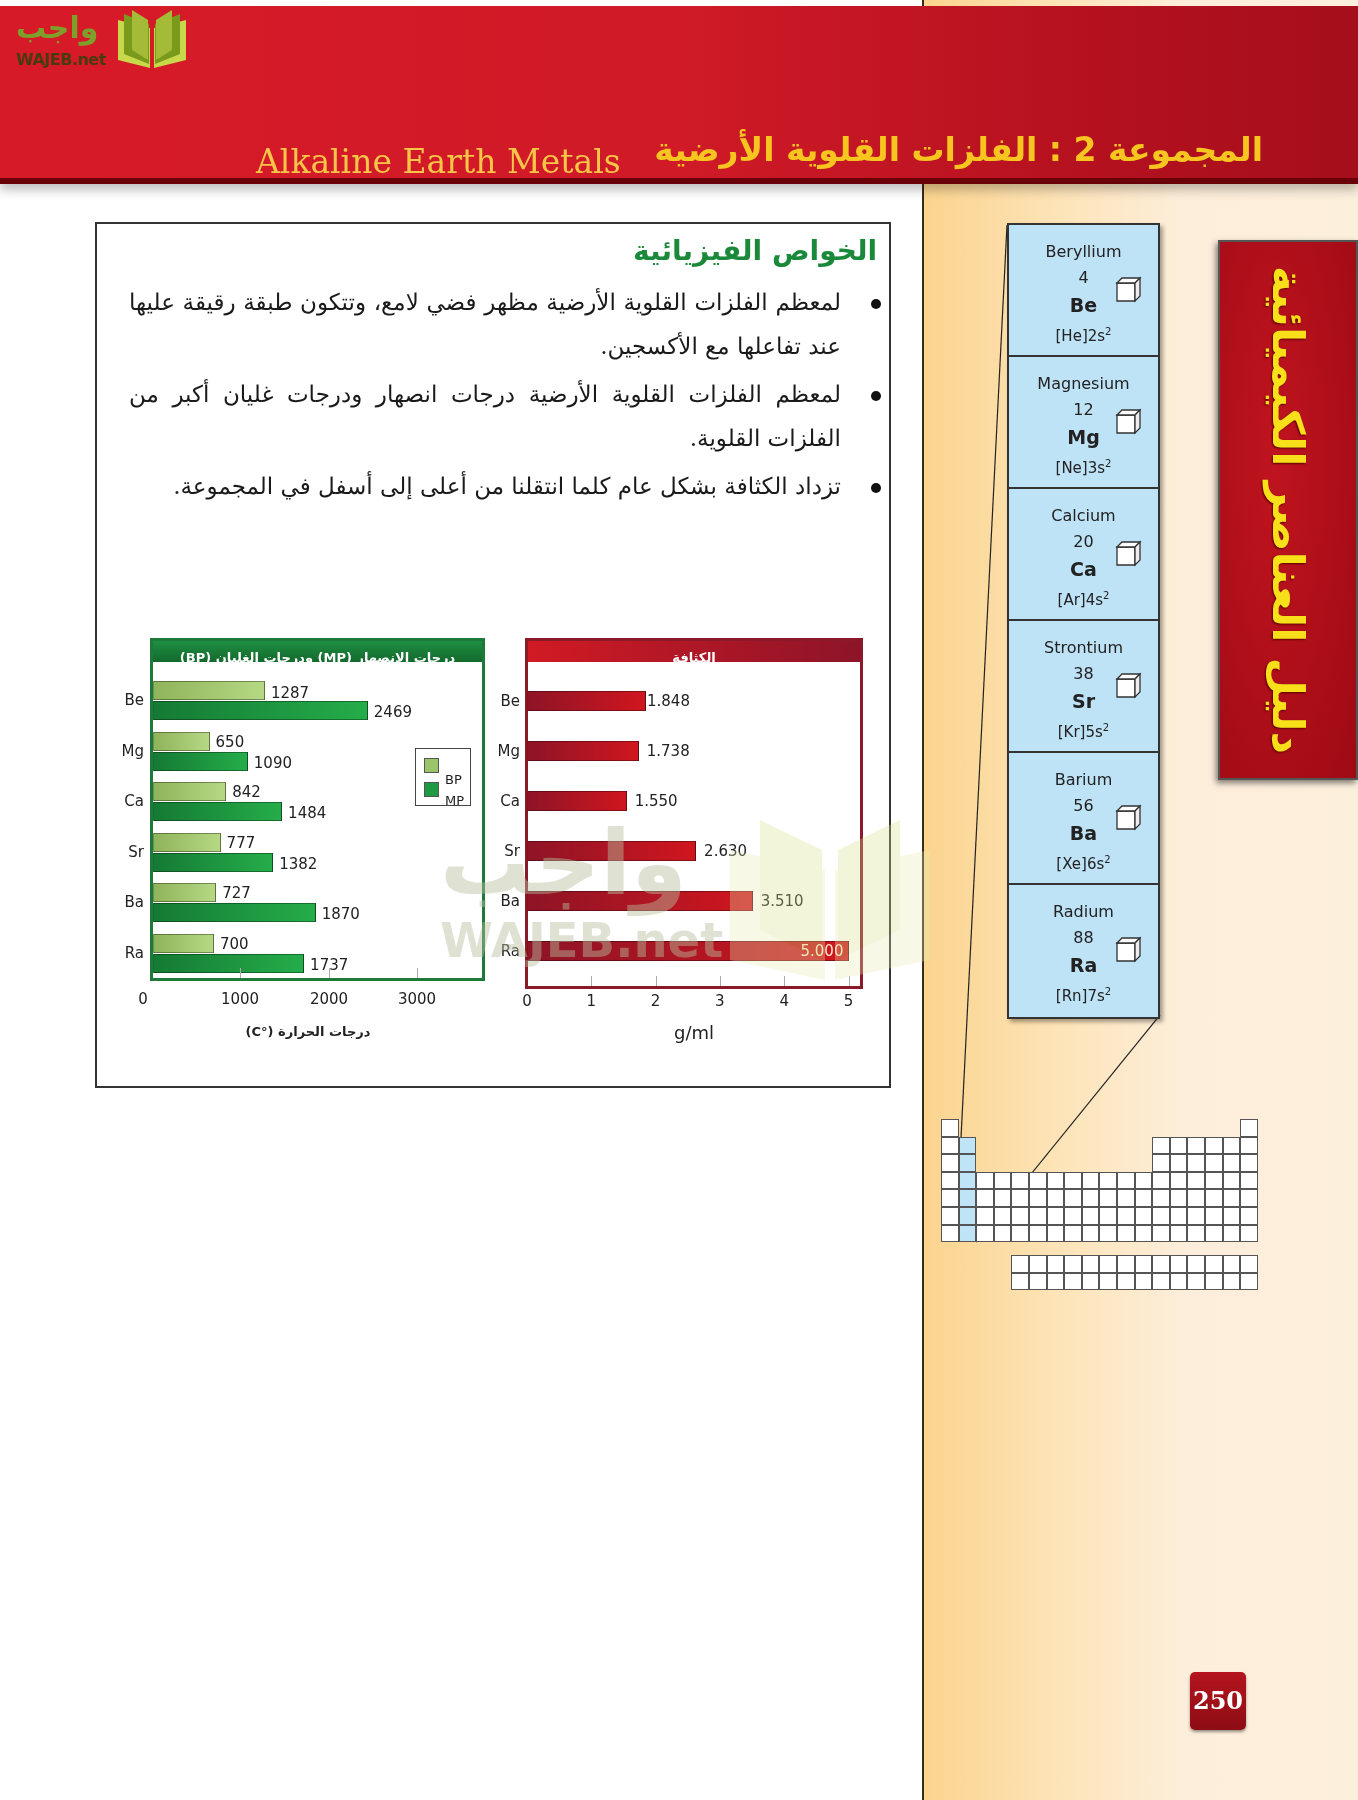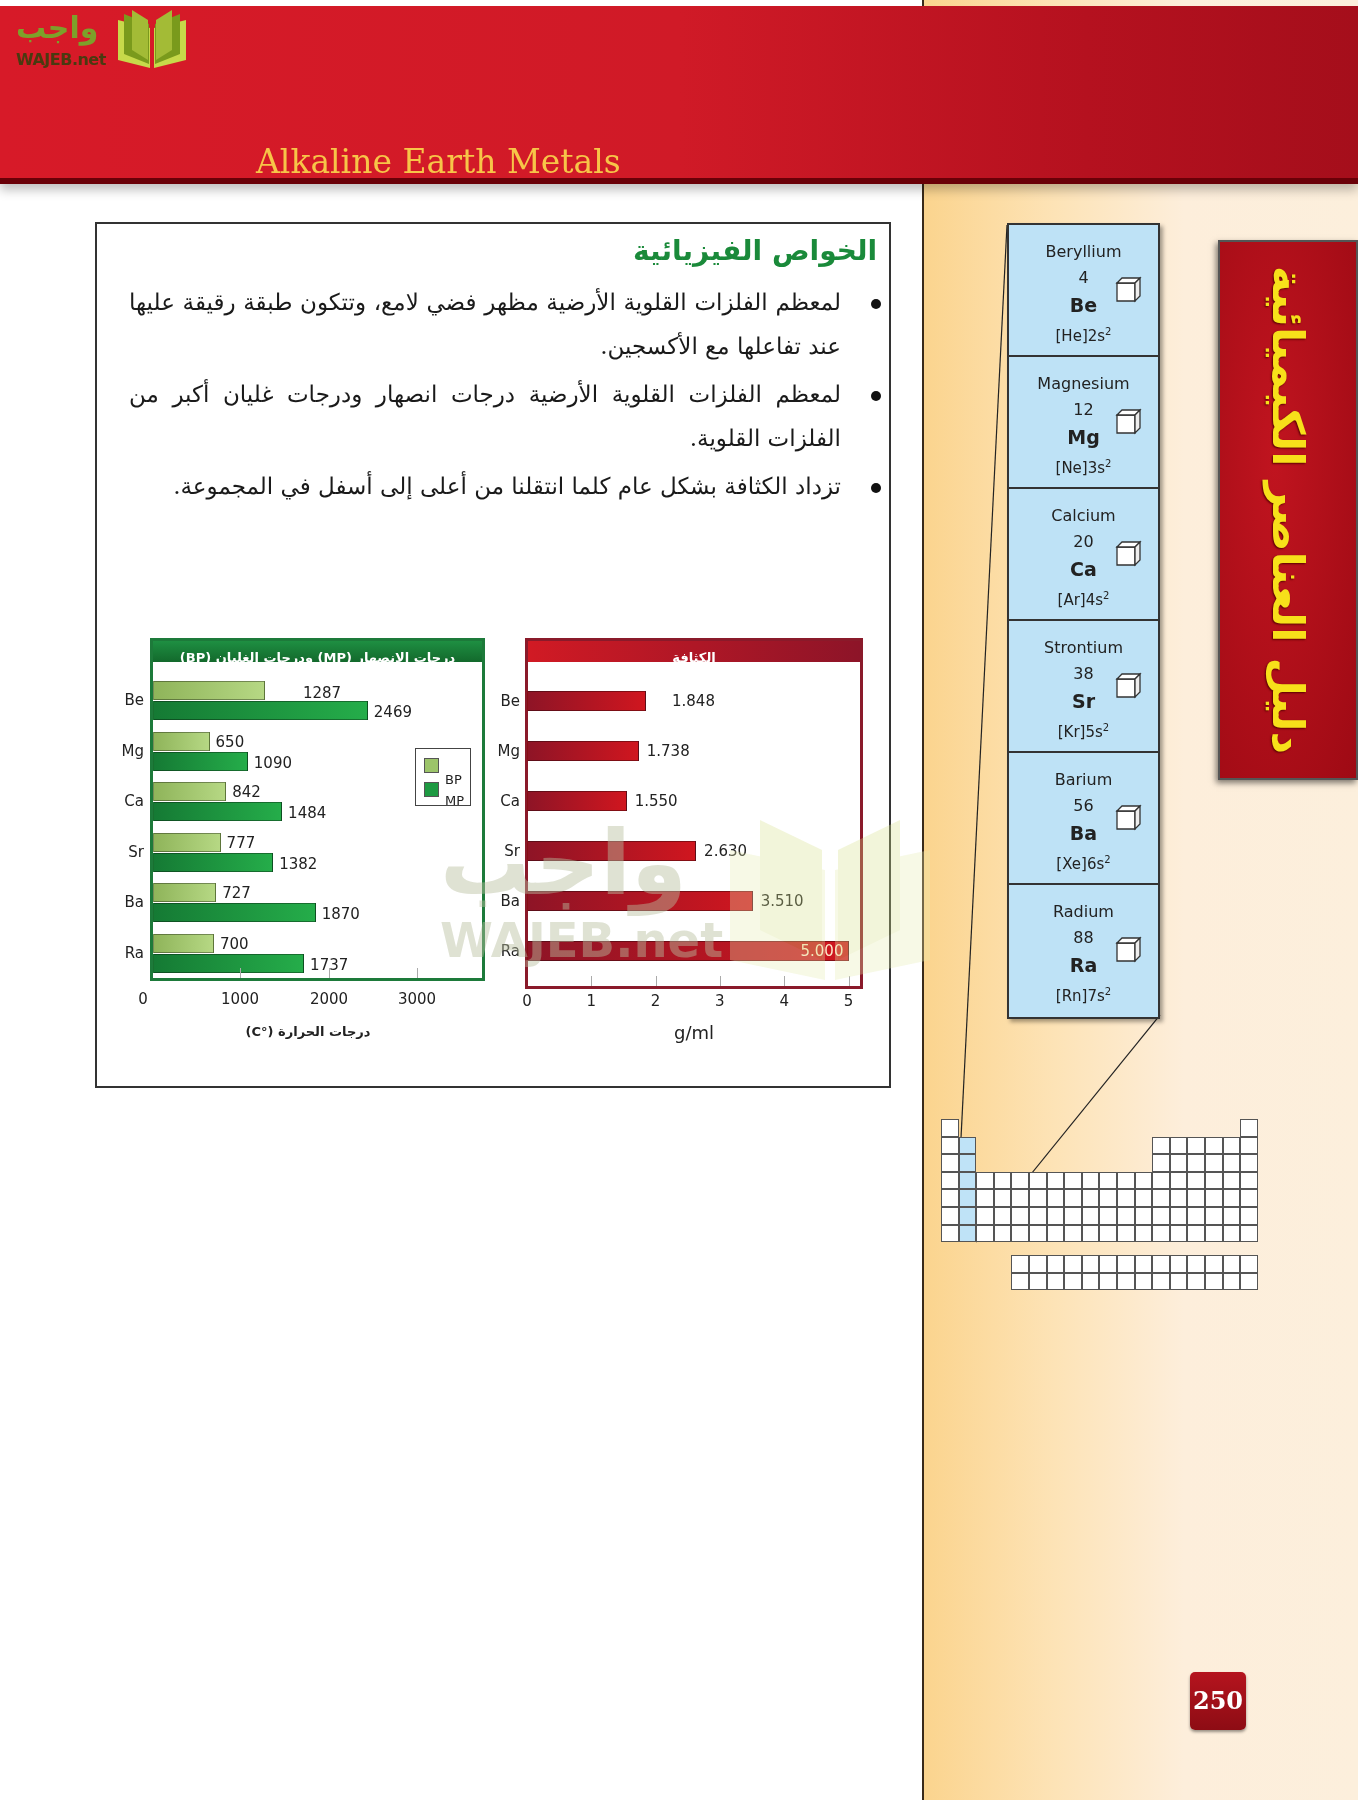--- a/index.html
+++ b/index.html
@@ -141,39 +141,40 @@
     <svg class="logo-book" width="76" height="60" viewBox="0 0 76 60">
       <path d="M4 10 L36 18 L36 58 L4 50 Z" fill="#c7d94a"></path>
       <path d="M72 10 L40 18 L40 58 L72 50 Z" fill="#c7d94a"></path>
       <path d="M10 4 L35 14 L35 54 L10 44 Z" fill="#7a9a1c"></path>
       <path d="M66 4 L41 14 L41 54 L66 44 Z" fill="#7a9a1c"></path>
       <path d="M18 0 L34 10 L34 50 L18 40 Z" fill="#a3bb36"></path>
       <path d="M58 0 L42 10 L42 50 L58 40 Z" fill="#a3bb36"></path>
     </svg>
   </div>
   <div class="header-en">Alkaline Earth Metals</div>
+  <div class="header-ar">المجموعة 2 : الفلزات القلوية الأرضية</div>
 </div>
 
 <div class="content-box">
   <div class="section-title">الخواص الفيزيائية</div>
   <ul class="bullets">
     <li>لمعظم الفلزات القلوية الأرضية مظهر فضي لامع، وتتكون طبقة رقيقة عليها عند تفاعلها مع الأكسجين.</li>
     <li>لمعظم الفلزات القلوية الأرضية درجات انصهار ودرجات غليان أكبر من الفلزات القلوية.</li>
     <li>تزداد الكثافة بشكل عام كلما انتقلنا من أعلى إلى أسفل في المجموعة.</li>
   </ul>
 </div>
 
 <div class="chart" id="chart-temp" style="left:0;top:0;">
   <div class="chart-frame" style="left:150px;top:638px;width:335px;height:343px;border-color:#1d7a3a;">
     <div class="chart-header" style="background:linear-gradient(180deg,#1e8f42,#13692c);">درجات الانصهار (MP) ودرجات الغليان (BP)</div>
   </div>
   <div id="temp-bars">
       <div class="cat-label" style="left: 108px; top: 691px;">Be</div>
       <div class="bar" style="left: 153px; top: 681px; width: 111.969px; background: linear-gradient(90deg, rgb(143, 180, 90), rgb(182, 216, 132));"></div>
-      <div class="bar-val" style="left: 270.969px; top: 684px; margin-left: 32px;">1287</div>
+      <div class="bar-val" style="left: 270.969px; top: 684px;">1287</div>
       <div class="bar" style="left: 153px; top: 701px; width: 214.803px; background: linear-gradient(90deg, rgb(21, 122, 52), rgb(37, 173, 74));"></div>
       <div class="bar-val" style="left: 373.803px; top: 703px;">2469</div>
       <div class="cat-label" style="left: 108px; top: 741.5px;">Mg</div>
       <div class="bar" style="left: 153px; top: 731.5px; width: 56.55px; background: linear-gradient(90deg, rgb(143, 180, 90), rgb(182, 216, 132));"></div>
       <div class="bar-val" style="left: 215.55px; top: 732.5px;">650</div>
       <div class="bar" style="left: 153px; top: 751.5px; width: 94.83px; background: linear-gradient(90deg, rgb(21, 122, 52), rgb(37, 173, 74));"></div>
       <div class="bar-val" style="left: 253.83px; top: 753.5px;">1090</div>
       <div class="cat-label" style="left: 108px; top: 792px;">Ca</div>
       <div class="bar" style="left: 153px; top: 782px; width: 73.254px; background: linear-gradient(90deg, rgb(143, 180, 90), rgb(182, 216, 132));"></div>
       <div class="bar-val" style="left: 232.254px; top: 783px;">842</div>
@@ -211,21 +212,21 @@
   <div class="axis-title" style="left:308px;top:1024px;direction:rtl;font-weight:bold;font-size:13px;">درجات الحرارة (°C)</div>
 </div>
 
 <div class="chart" id="chart-density" style="left:0;top:0;">
   <div class="chart-frame" style="left:525px;top:638px;width:338px;height:351px;border-color:#8a1a2a;">
     <div class="chart-header" style="background:linear-gradient(90deg,#d11a24,#8d1428);">الكثافة</div>
   </div>
   <div id="density-bars">
       <div class="cat-label" style="left: 484px; top: 692px;">Be</div>
       <div class="bar" style="left: 527px; top: 691px; width: 118.826px; height: 20px; background: linear-gradient(90deg, rgb(142, 20, 38), rgb(208, 22, 31));"></div>
-      <div class="bar-val" style="left: 672px; top: 692px;">1.848</div>
+      <div class="bar-val" style="left: 647px; top: 692px;">1.848</div>
       <div class="cat-label" style="left: 484px; top: 742px;">Mg</div>
       <div class="bar" style="left: 527px; top: 741px; width: 111.753px; height: 20px; background: linear-gradient(90deg, rgb(142, 20, 38), rgb(208, 22, 31));"></div>
       <div class="bar-val" style="left: 646.753px; top: 742px;">1.738</div>
       <div class="cat-label" style="left: 484px; top: 792px;">Ca</div>
       <div class="bar" style="left: 527px; top: 791px; width: 99.665px; height: 20px; background: linear-gradient(90deg, rgb(142, 20, 38), rgb(208, 22, 31));"></div>
       <div class="bar-val" style="left: 634.665px; top: 792px;">1.550</div>
       <div class="cat-label" style="left: 484px; top: 842px;">Sr</div>
       <div class="bar" style="left: 527px; top: 841px; width: 169.109px; height: 20px; background: linear-gradient(90deg, rgb(142, 20, 38), rgb(208, 22, 31));"></div>
       <div class="bar-val" style="left: 704.109px; top: 842px;">2.630</div>
       <div class="cat-label" style="left: 484px; top: 892px;">Ba</div>

